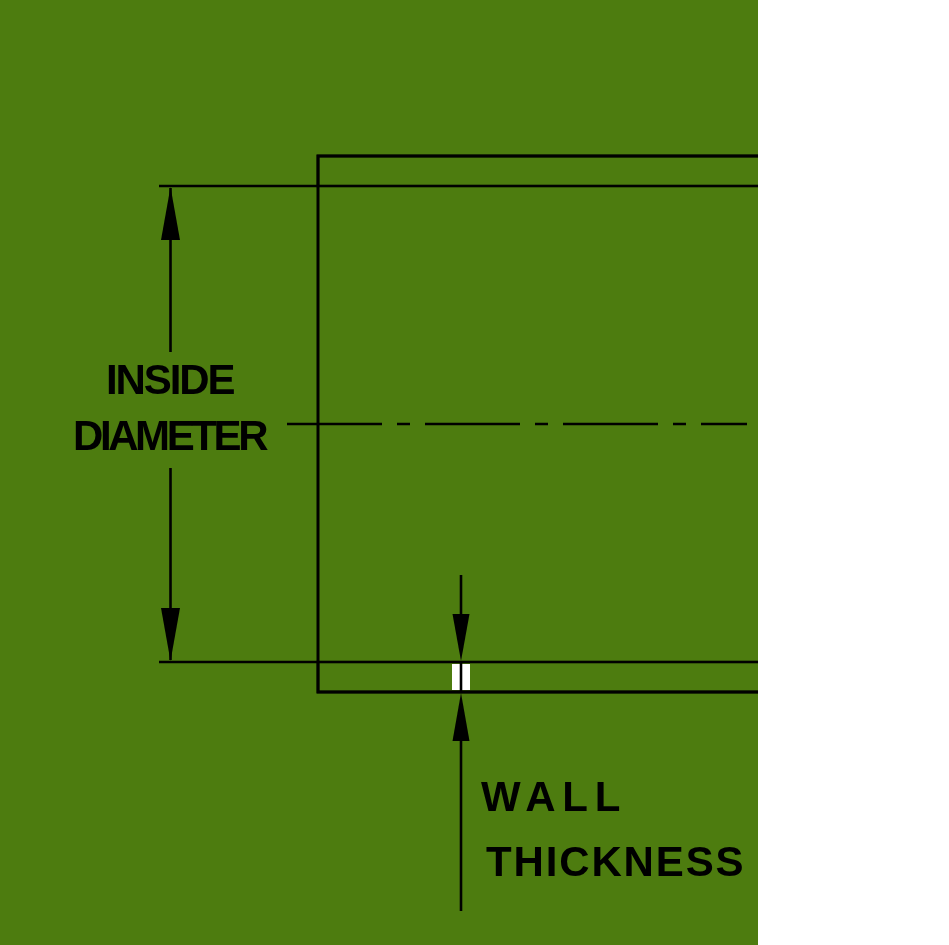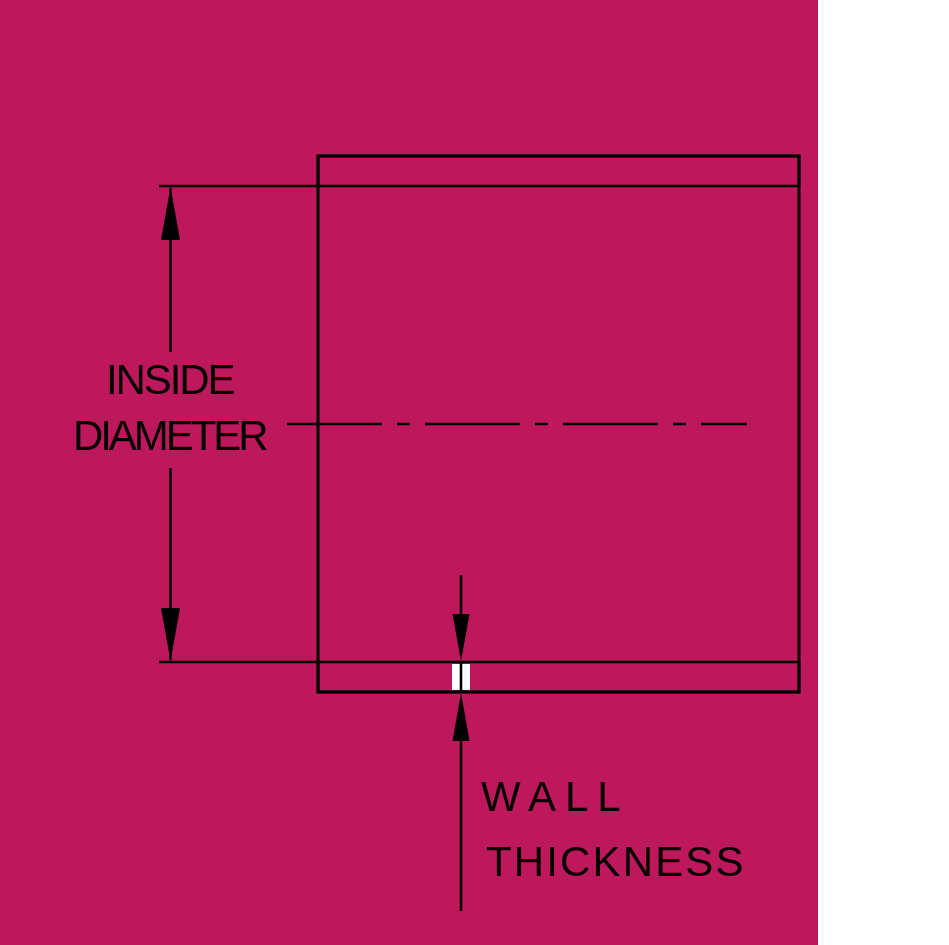--- a/index.html
+++ b/index.html
@@ -2,24 +2,25 @@
 <html><head>
 <meta charset="utf-8">
 <style>
   html, body {
     margin: 0;
     padding: 0;
     background: #ffffff;
   }
   .page {
     position: relative;
-    width: 818px;
+    width: 758px;
     height: 945px;
-    background: #be185d;
+    background: #4d7c0f;
     overflow: hidden;
+    font-weight: bold;
   }
   svg.diagram {
     display: block;
   }
   .stroke {
     stroke: #000000;
     stroke-width: 2.6;
     fill: none;
   }
   .thick {

